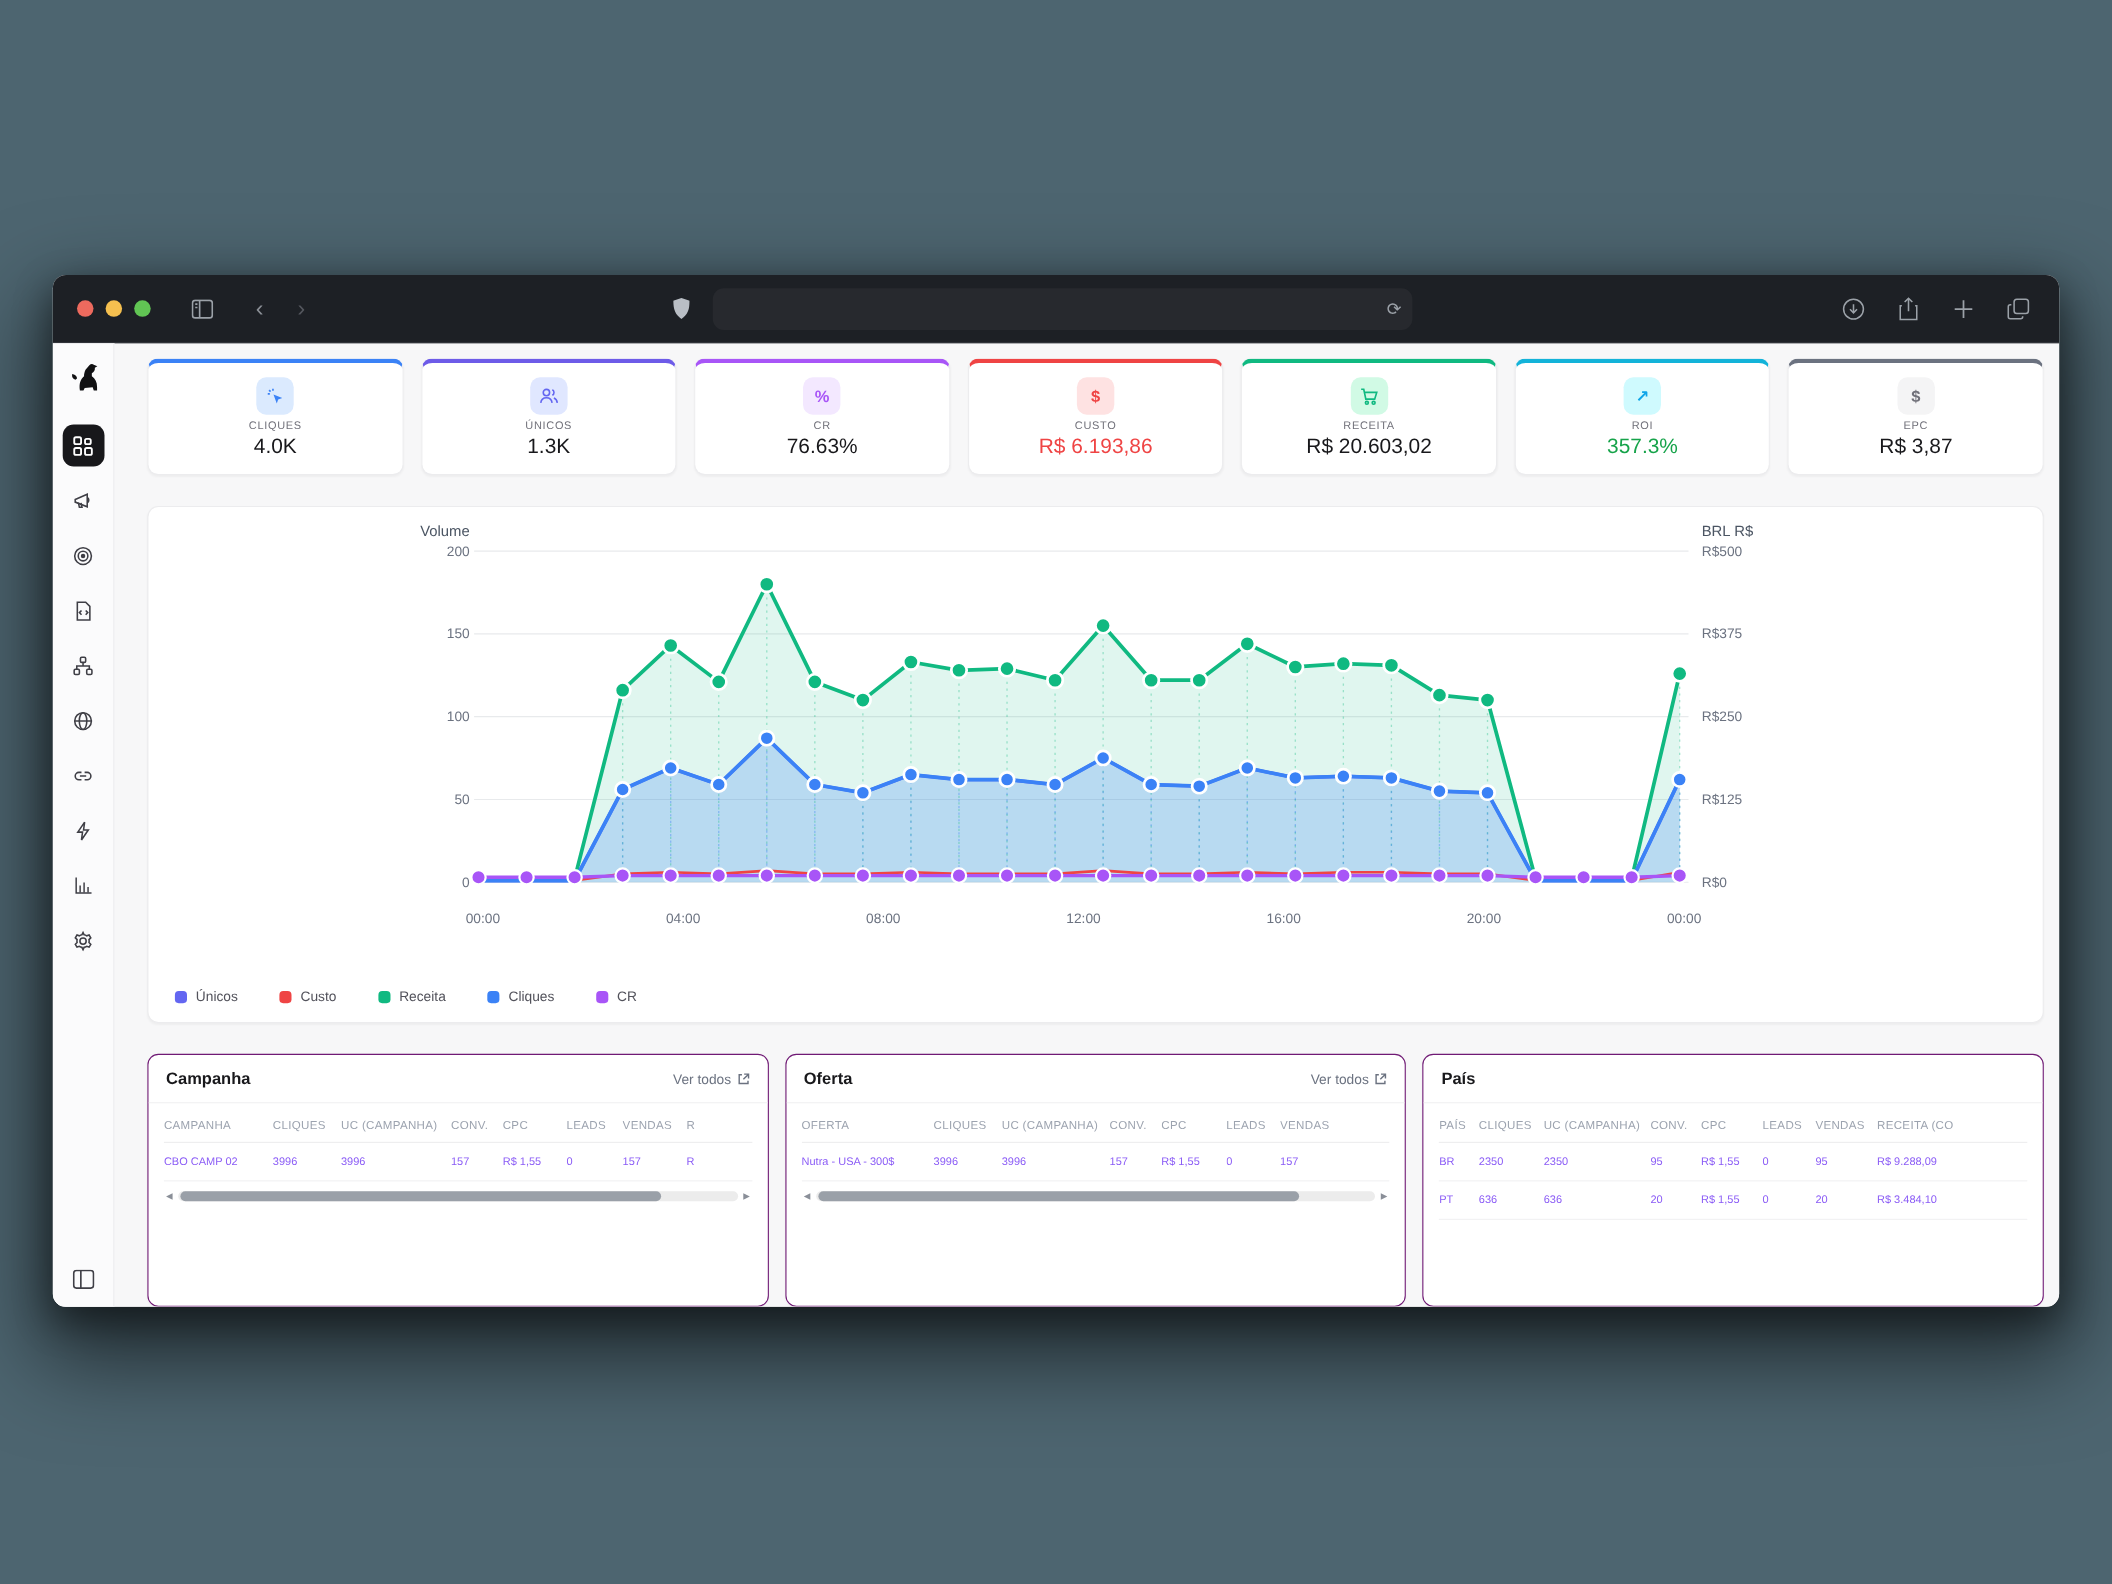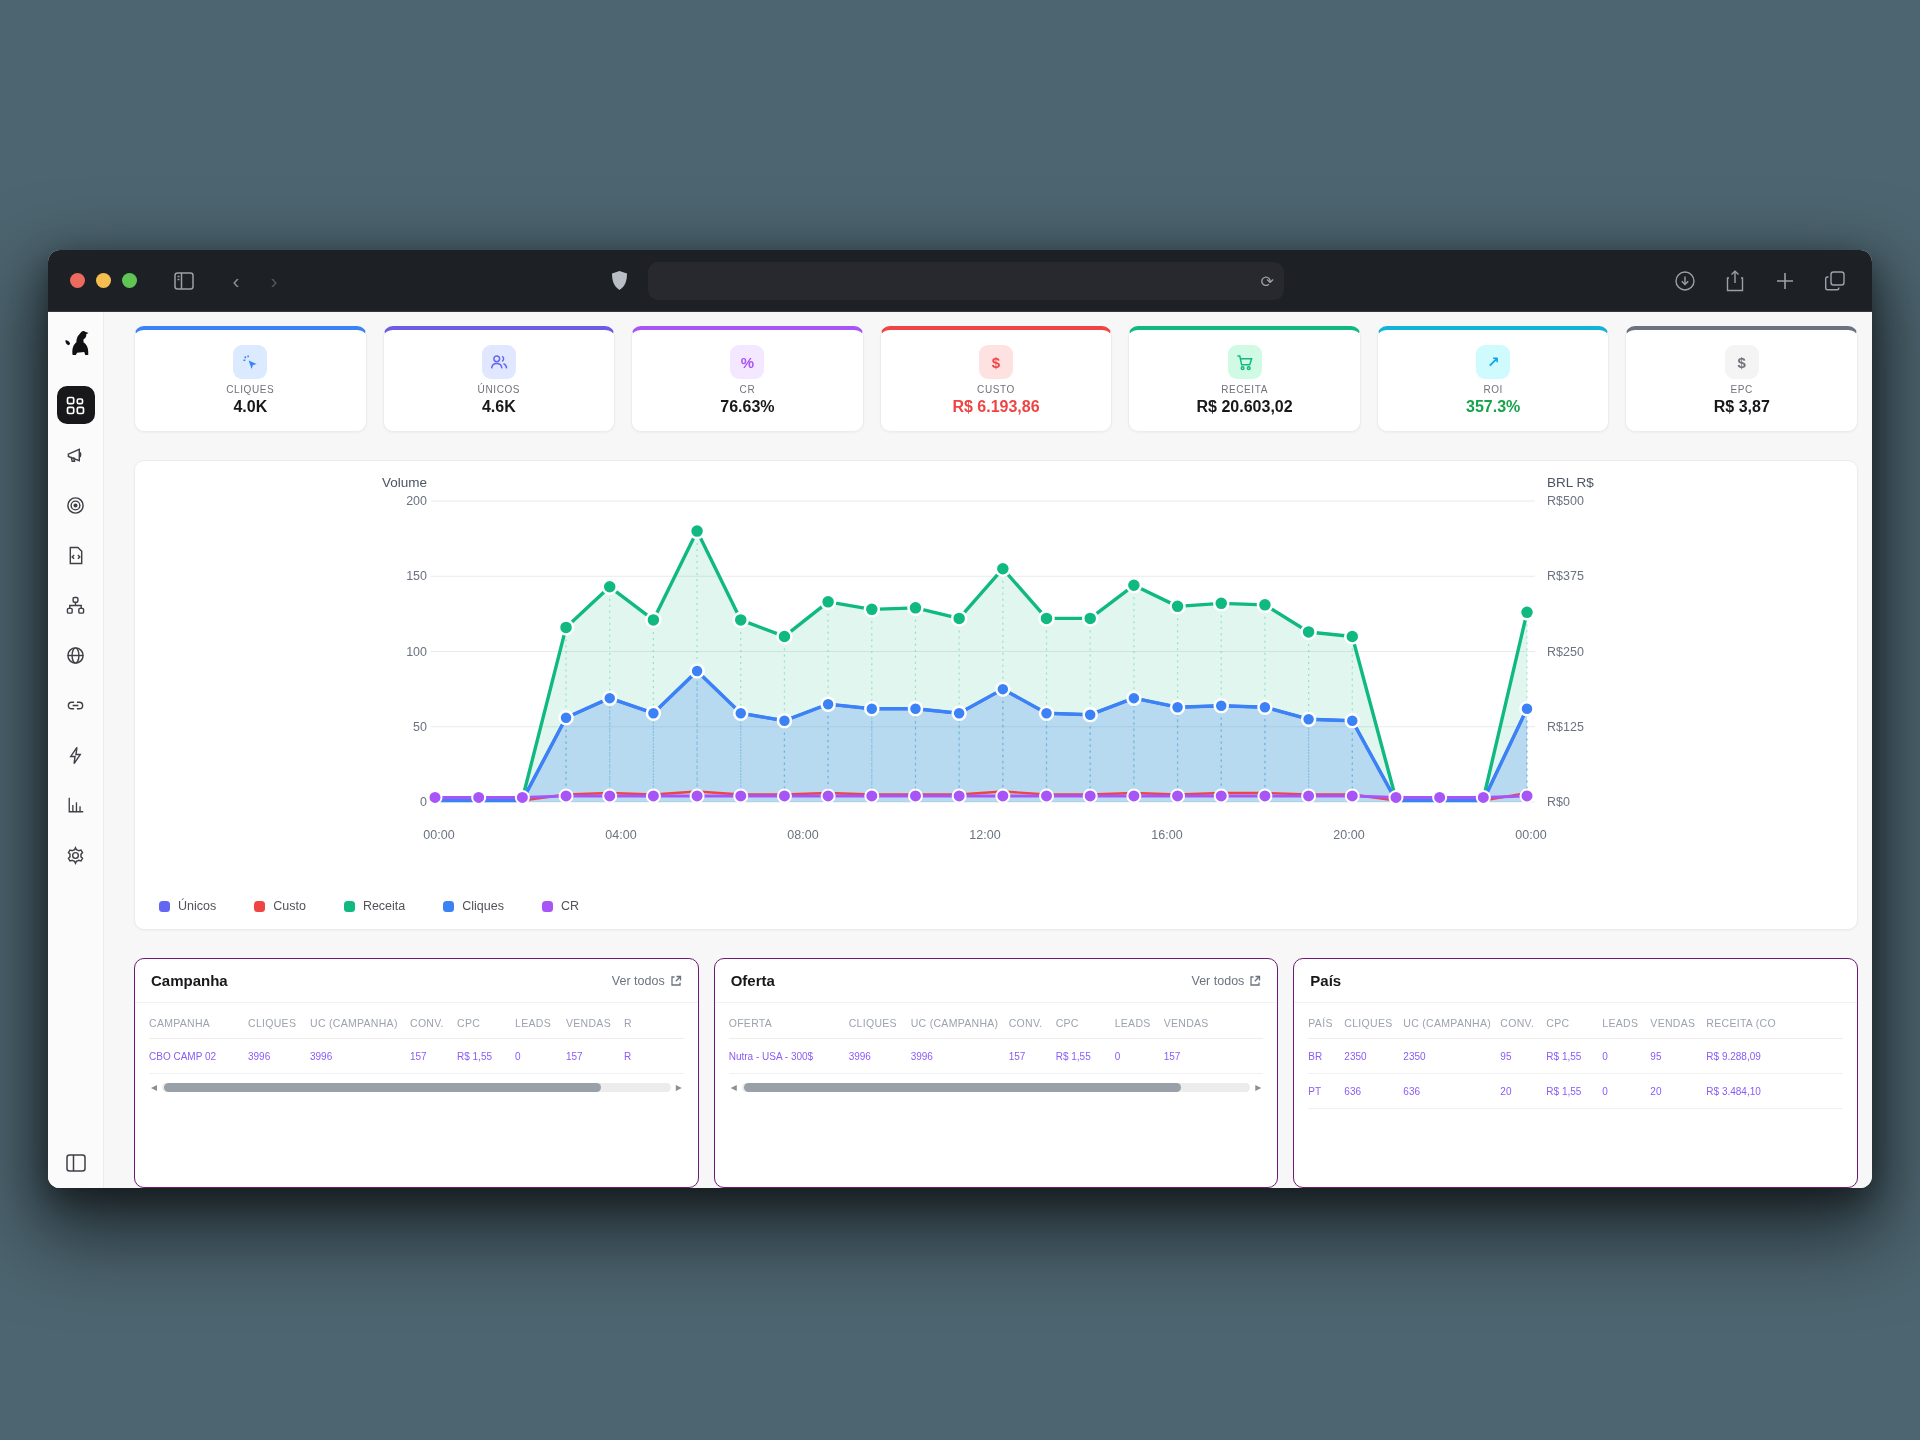--- a/index.html
+++ b/index.html
@@ -43,21 +43,21 @@
   .avatar .head{position:absolute;left:9px;top:6px;width:10px;height:10px;border-radius:50%;background:#fff;}
   .avatar .body{position:absolute;left:5px;top:17px;width:18px;height:12px;border-radius:50%;background:#fff;}
   .content{flex:1;padding:14px 14px 0 30px;overflow:hidden;}
   
   .kpi-row{display:flex;gap:16px;}
   .kpi{flex:1;height:106px;background:#fff;border:1px solid #ececee;border-top-width:4px;border-radius:10px;
        display:flex;flex-direction:column;align-items:center;justify-content:center;gap:3px;box-shadow:0 1px 2px rgba(0,0,0,.04);}
   .chip{width:34px;height:34px;border-radius:9px;display:flex;align-items:center;justify-content:center;font-weight:bold;font-size:15px;margin-bottom:2px;}
   .chip svg{display:block;}
   .kpi-label{font-size:10px;letter-spacing:.6px;color:#71717a;text-transform:uppercase;}
-  .kpi-value{font-size:16px;font-weight:bold;color:#18181b;}
+  .kpi-value{font-size:19px;font-weight:normal;color:#18181b;}
   
   .chart-card{margin-top:28px;height:470px;background:#fff;border:1px solid #ececee;border-radius:10px;position:relative;box-shadow:0 1px 2px rgba(0,0,0,.04);}
   .chart-card svg{position:absolute;left:0;top:0;}
   .legend{position:absolute;left:24px;top:438px;display:flex;gap:38px;align-items:center;}
   .legend-item{display:flex;align-items:center;gap:8px;}
   .legend-swatch{width:11px;height:11px;border-radius:3.5px;}
   .legend-label{font-size:12.5px;color:#52525b;}
   
   .tables-row{margin-top:28px;display:flex;gap:15px;}
   .tcard{flex:1;height:230px;background:#fff;border:1px solid #701a75;border-radius:10px;overflow:hidden;box-shadow:0 1px 2px rgba(0,0,0,.04);}
@@ -241,21 +241,21 @@
             </div>
             <div class="kpi" style="border-top-color: rgb(109, 91, 232);">
               <div class="chip" style="background: rgb(224, 231, 255); color: rgb(99, 102, 241);">
                 <svg width="18" height="16" viewBox="0 0 20 17" fill="none" stroke="currentColor" stroke-width="1.6">
                   <circle cx="7.5" cy="5" r="3.2"></circle>
                     <path d="M1.8 15.5 C2.2 11.8 4.5 10.2 7.5 10.2 C10.5 10.2 12.8 11.8 13.2 15.5"></path>
                   <path d="M13.5 2.2 a3.2 3.2 0 0 1 0 5.6 M15 10.5 C17.2 11.2 18.2 13 18.5 15.5"></path>
                 </svg>
               </div>
               <div class="kpi-label">ÚNICOS</div>
-              <div class="kpi-value">4.6K</div>
+              <div class="kpi-value">1.3K</div>
             </div>
             <div class="kpi" style="border-top-color: rgb(168, 85, 247);">
               <div class="chip" style="background: rgb(243, 232, 255); color: rgb(168, 85, 247);">%</div>
               <div class="kpi-label">CR</div>
               <div class="kpi-value">76.63%</div>
             </div>
             <div class="kpi" style="border-top-color: rgb(239, 68, 68);">
               <div class="chip" style="background: rgb(254, 226, 226); color: rgb(239, 68, 68);">$</div>
               <div class="kpi-label">CUSTO</div>
               <div class="kpi-value" style="color: rgb(239, 68, 68);">R$ 6.193,86</div>

